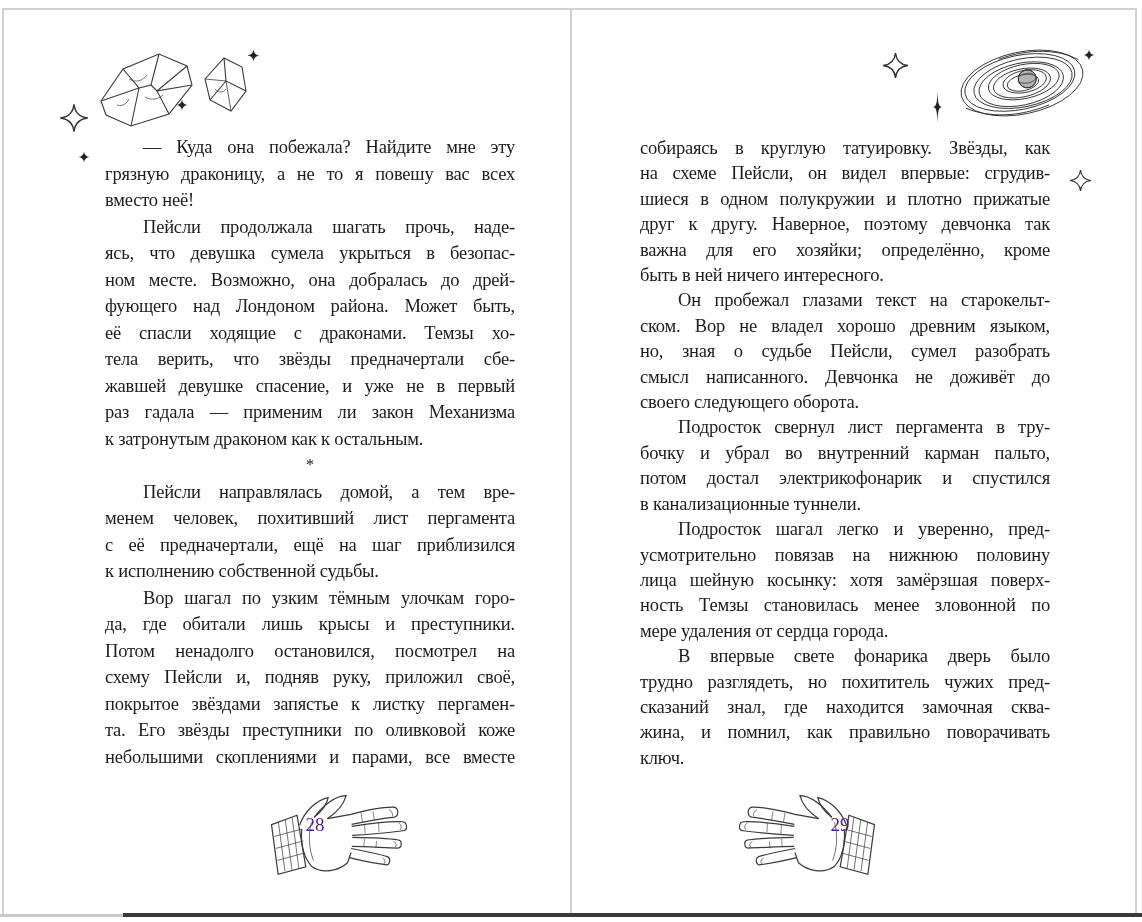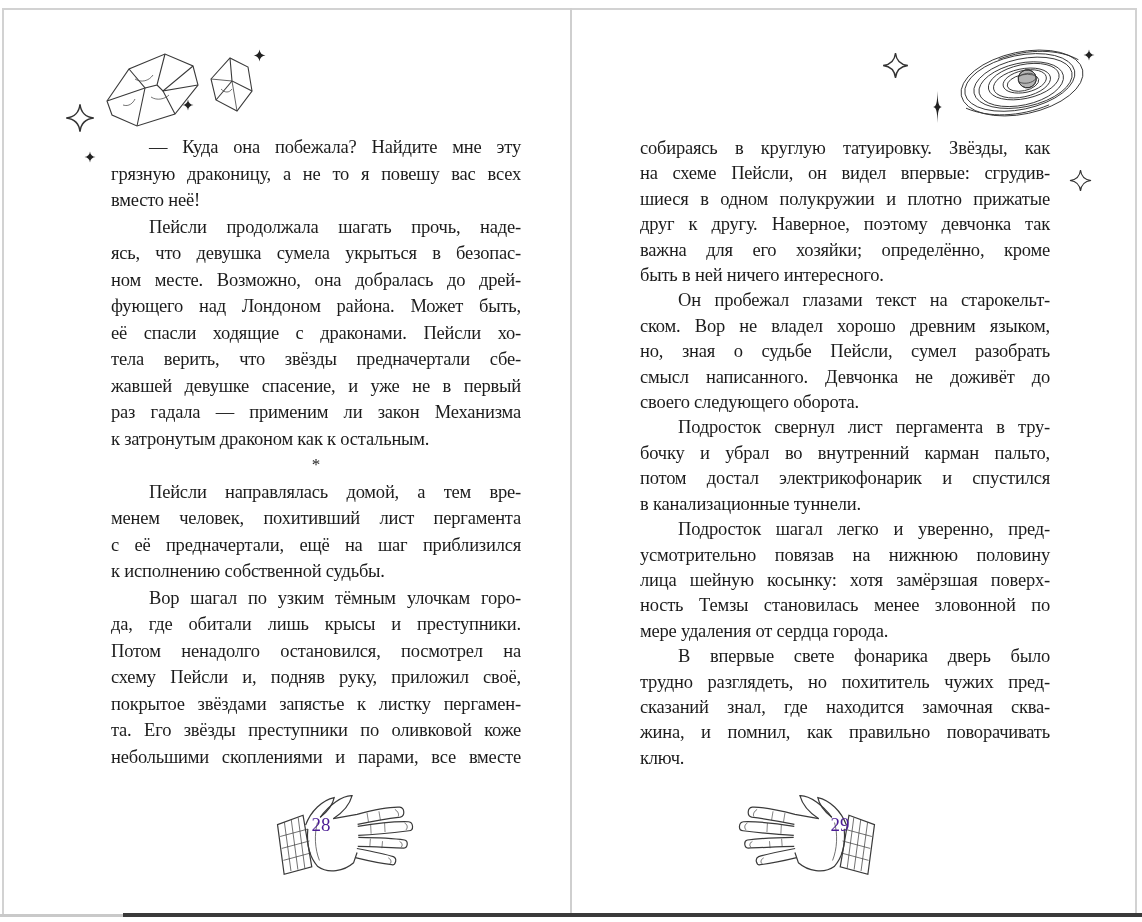--- a/index.html
+++ b/index.html
@@ -4,21 +4,21 @@
 <style>
   html,body{margin:0;padding:0;}
   body{
     width:1142px;height:922px;background:#ffffff;overflow:hidden;position:relative;
     font-family:"Liberation Serif","DejaVu Serif",serif;color:#1c1c1c;
   }
   .frame-line{position:absolute;background:#d2d2d2;}
   .bottom-light{position:absolute;left:0;top:914px;width:123px;height:3px;background:#c9c9c9;}
   .bottom-dark{position:absolute;left:123px;top:913px;width:1019px;height:4px;background:#3a3a3a;}
   .page{position:absolute;top:8px;width:566px;height:906px;}
-  .page-left{left:20px;font-family:Liberation Serif, serif;}
+  .page-left{left:14px;font-family:Liberation Serif, serif;}
   .page-right{left:572px;}
   .page-text{position:absolute;width:410px;font-size:18.5px;letter-spacing:-0.2px;}
   .page-left .page-text{left:91px;top:126px;}
   .page-right .page-text{left:68px;top:128px;}
   .line{line-height:26.5px;text-align:justify;text-align-last:justify;}
   .page-right .line{line-height:25.4px;}
   .line.last{text-align:left;text-align-last:left;}
   .line.indent{text-indent:38px;}
   .sep{line-height:26.5px;text-align:center;font-size:17px;}
   .deco{position:absolute;}
@@ -73,21 +73,21 @@
       <div class="para">
         <div class="line indent">— Куда она побежала? Найдите мне эту</div>
         <div class="line">грязную драконицу, а не то я повешу вас всех</div>
         <div class="line last">вместо неё!</div>
       </div>
       <div class="para">
         <div class="line indent">Пейсли продолжала шагать прочь, наде-</div>
         <div class="line">ясь, что девушка сумела укрыться в безопас-</div>
         <div class="line">ном месте. Возможно, она добралась до дрей-</div>
         <div class="line">фующего над Лондоном района. Может быть,</div>
-        <div class="line">её спасли ходящие с драконами. Пейсли хо-</div>
+        <div class="line">её спасли ходящие с драконами. Темзы хо-</div>
         <div class="line">тела верить, что звёзды предначертали сбе-</div>
         <div class="line">жавшей девушке спасение, и уже не в первый</div>
         <div class="line">раз гадала — применим ли закон Механизма</div>
         <div class="line last">к затронутым драконом как к остальным.</div>
       </div>
       <div class="sep">*</div>
       <div class="para">
         <div class="line indent">Пейсли направлялась домой, а тем вре-</div>
         <div class="line">менем человек, похитивший лист пергамента</div>
         <div class="line">с её предначертали, ещё на шаг приблизился</div>

